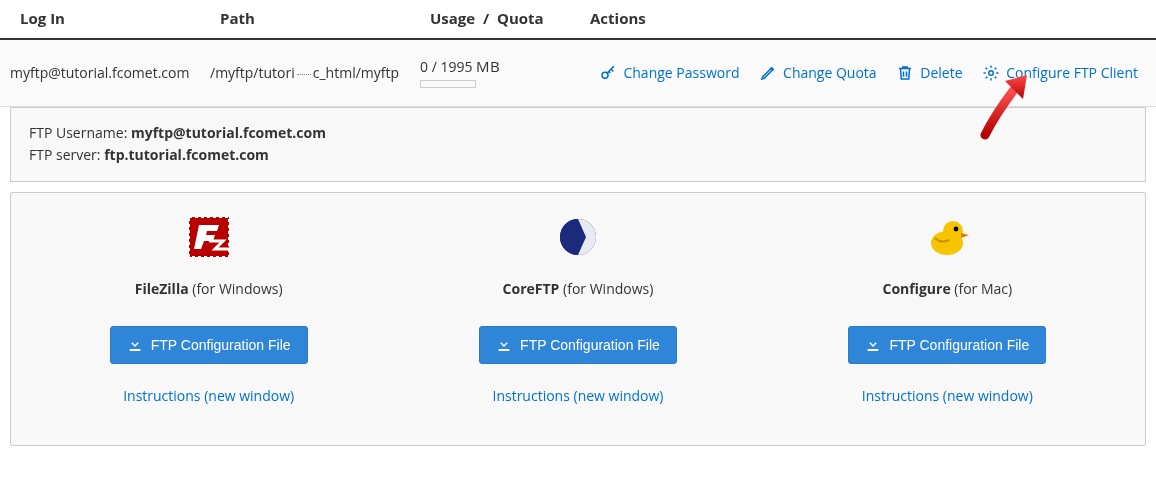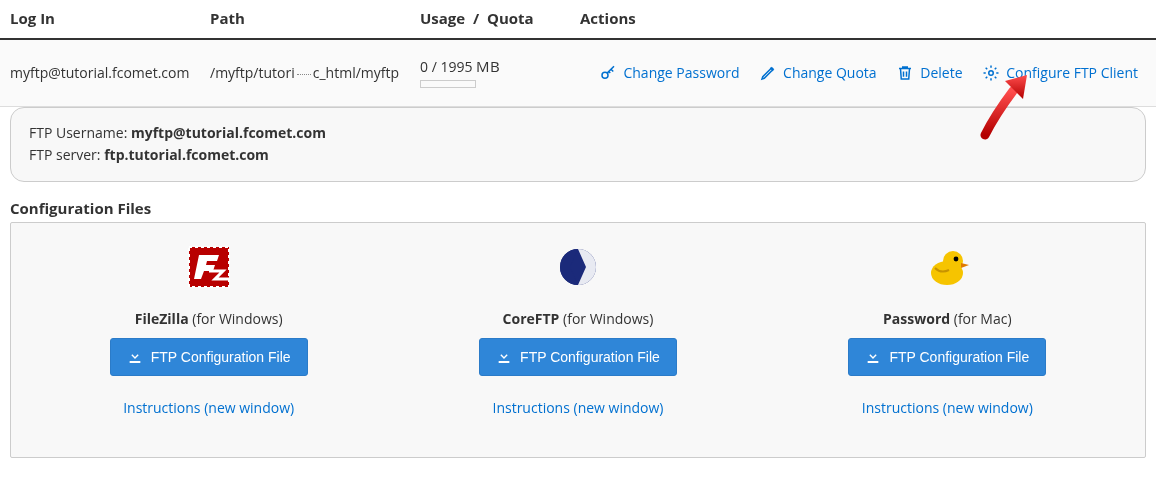--- a/index.html
+++ b/index.html
@@ -1,37 +1,37 @@
 <!DOCTYPE html>
 <html><head>
 <meta charset="utf-8">
 <style>
   *{box-sizing:border-box}
   body{margin:0;padding:0;font-family:"Open Sans",Helvetica,Arial,sans-serif;font-size:14px;color:#333;background:#fff;width:1156px}
   a{color:#0070d0;text-decoration:none}
   
   .tbl{width:100%;border-collapse:collapse}
-  .tbl th{text-align:left;font-weight:700;padding:8px 10px 10px 10px;border-bottom:2px solid #333;background:#fff;font-size:15px}
+  .tbl th{text-align:left;font-weight:700;padding:8px 10px 10px 20px;border-bottom:2px solid #333;background:#fff;font-size:15px}
   .tbl td{padding:16px 10px 18px 10px;border-bottom:1px solid #ddd;vertical-align:middle}
   .tbl tbody tr{background:#fafafa}
   .quota{font-size:14px}
   .quota .mb{font-size:15px;letter-spacing:.5px}
   .bar{width:56px;height:8px;border:1px solid #ccc;margin-top:4px}
   .sep{display:inline-block;margin:0 2px;border-bottom:1px dotted #888;width:14px;height:1em;color:transparent;position:relative;top:-2px}
   
   .act{display:inline-flex;align-items:flex-end;gap:6px;color:#0070d0;font-size:14px;cursor:pointer;padding:6px 8px}
   .act svg{stroke:currentColor;fill:none}
   
   .sect-title{font-weight:700;font-size:15px;margin:6px 0 4px 10px}
-  .box{border:1px solid #ccc;border-radius:14px;background:#f8f8f8;padding:14px 18px;margin:0 10px 10px 10px;line-height:1.6}
+  .box{border:1px solid #ccc;border-radius:0;background:#f8f8f8;padding:14px 18px;margin:0 10px 10px 10px;line-height:1.6}
   .cfg{border:1px solid #ccc;border-radius:2px;background:#f8f8f8;padding:22px 18px 40px 18px;margin:0 10px 10px 10px;display:flex;gap:10px}
   .col{flex:1;text-align:center}
   .appname{margin-top:20px;font-size:14px}
   .appname b{font-weight:700}
-  .btn{display:inline-flex;align-items:center;gap:8px;background:#2f86d8;color:#fff;border:1px solid #2b7bc8;border-radius:3px;padding:10px 16px;font-size:14px;cursor:pointer;margin-top:10px}
+  .btn{display:inline-flex;align-items:center;gap:8px;background:#2f86d8;color:#fff;border:1px solid #2b7bc8;border-radius:3px;padding:10px 16px;font-size:14px;cursor:pointer;margin-top:28px}
   .instr{display:inline-block;margin-top:22px;color:#0070d0;font-size:14px}
   
   .pointer{position:absolute;left:975px;top:75px;pointer-events:none}
   .wrap{position:relative}
   
   .iconbox{width:44px;height:44px;margin:0 auto}
   svg{display:block}
 </style>
 </head>
 <body>
@@ -90,21 +90,20 @@
       </td>
     </tr>
   </tbody>
 </table>
 
 <div class="box">
   <div><span>FTP Username:</span> <b>myftp@tutorial.fcomet.com</b></div>
   <div><span>FTP server:</span> <b>ftp.tutorial.fcomet.com</b></div>
 </div>
 
-<div class="sect-title" style="margin-top:16px">Configuration Files</div>
 <div class="cfg">
 
   <div class="col">
     <div class="iconbox">
       <svg width="44" height="44" viewBox="0 0 44 44">
         <rect x="2" y="2" width="40" height="40" fill="#b80000"></rect>
         <rect x="2" y="2" width="40" height="40" fill="none" stroke="#fff" stroke-width="2" stroke-dasharray="3,3"></rect>
         <path d="M12 10 h20 l-2 6 h-10 l-1 4 h9 l-2 6 h-9 l-3 8 h-7 Z" fill="#fff"></path>
         <path d="M22 26 h14 l-8 8 h14" fill="none" stroke="#fff" stroke-width="3"></path>
       </svg>
@@ -140,21 +139,21 @@
   <div class="col">
     <div class="iconbox">
       <svg width="44" height="44" viewBox="0 0 44 44">
         <ellipse cx="22" cy="28" rx="16" ry="12" fill="#f6c400"></ellipse>
         <circle cx="28" cy="16" r="10" fill="#f6c400"></circle>
         <circle cx="31" cy="14" r="2.4" fill="#000"></circle>
         <path d="M36 18 l8 2 -8 3 Z" fill="#e07a00"></path>
         <path d="M10 23 q6 6 14 2" fill="none" stroke="#c79300" stroke-width="2"></path>
       </svg>
     </div>
-    <div class="appname"><b>Password</b> <span>(for Mac)</span></div>
+    <div class="appname"><b>Configure</b> <span>(for Mac)</span></div>
     <button class="btn">
       <svg width="16" height="16" viewBox="0 0 24 24" fill="#fff">
             <path d="M12 2v10l4-4 1.5 1.5L12 15 6.5 9.5 8 8l4 4V2h0zM4 18h16v3H4z"></path>
           </svg>
       <span>FTP Configuration File</span>
     </button>
     <div><a class="instr">Instructions (new window)</a></div>
   </div>
 
 </div>

